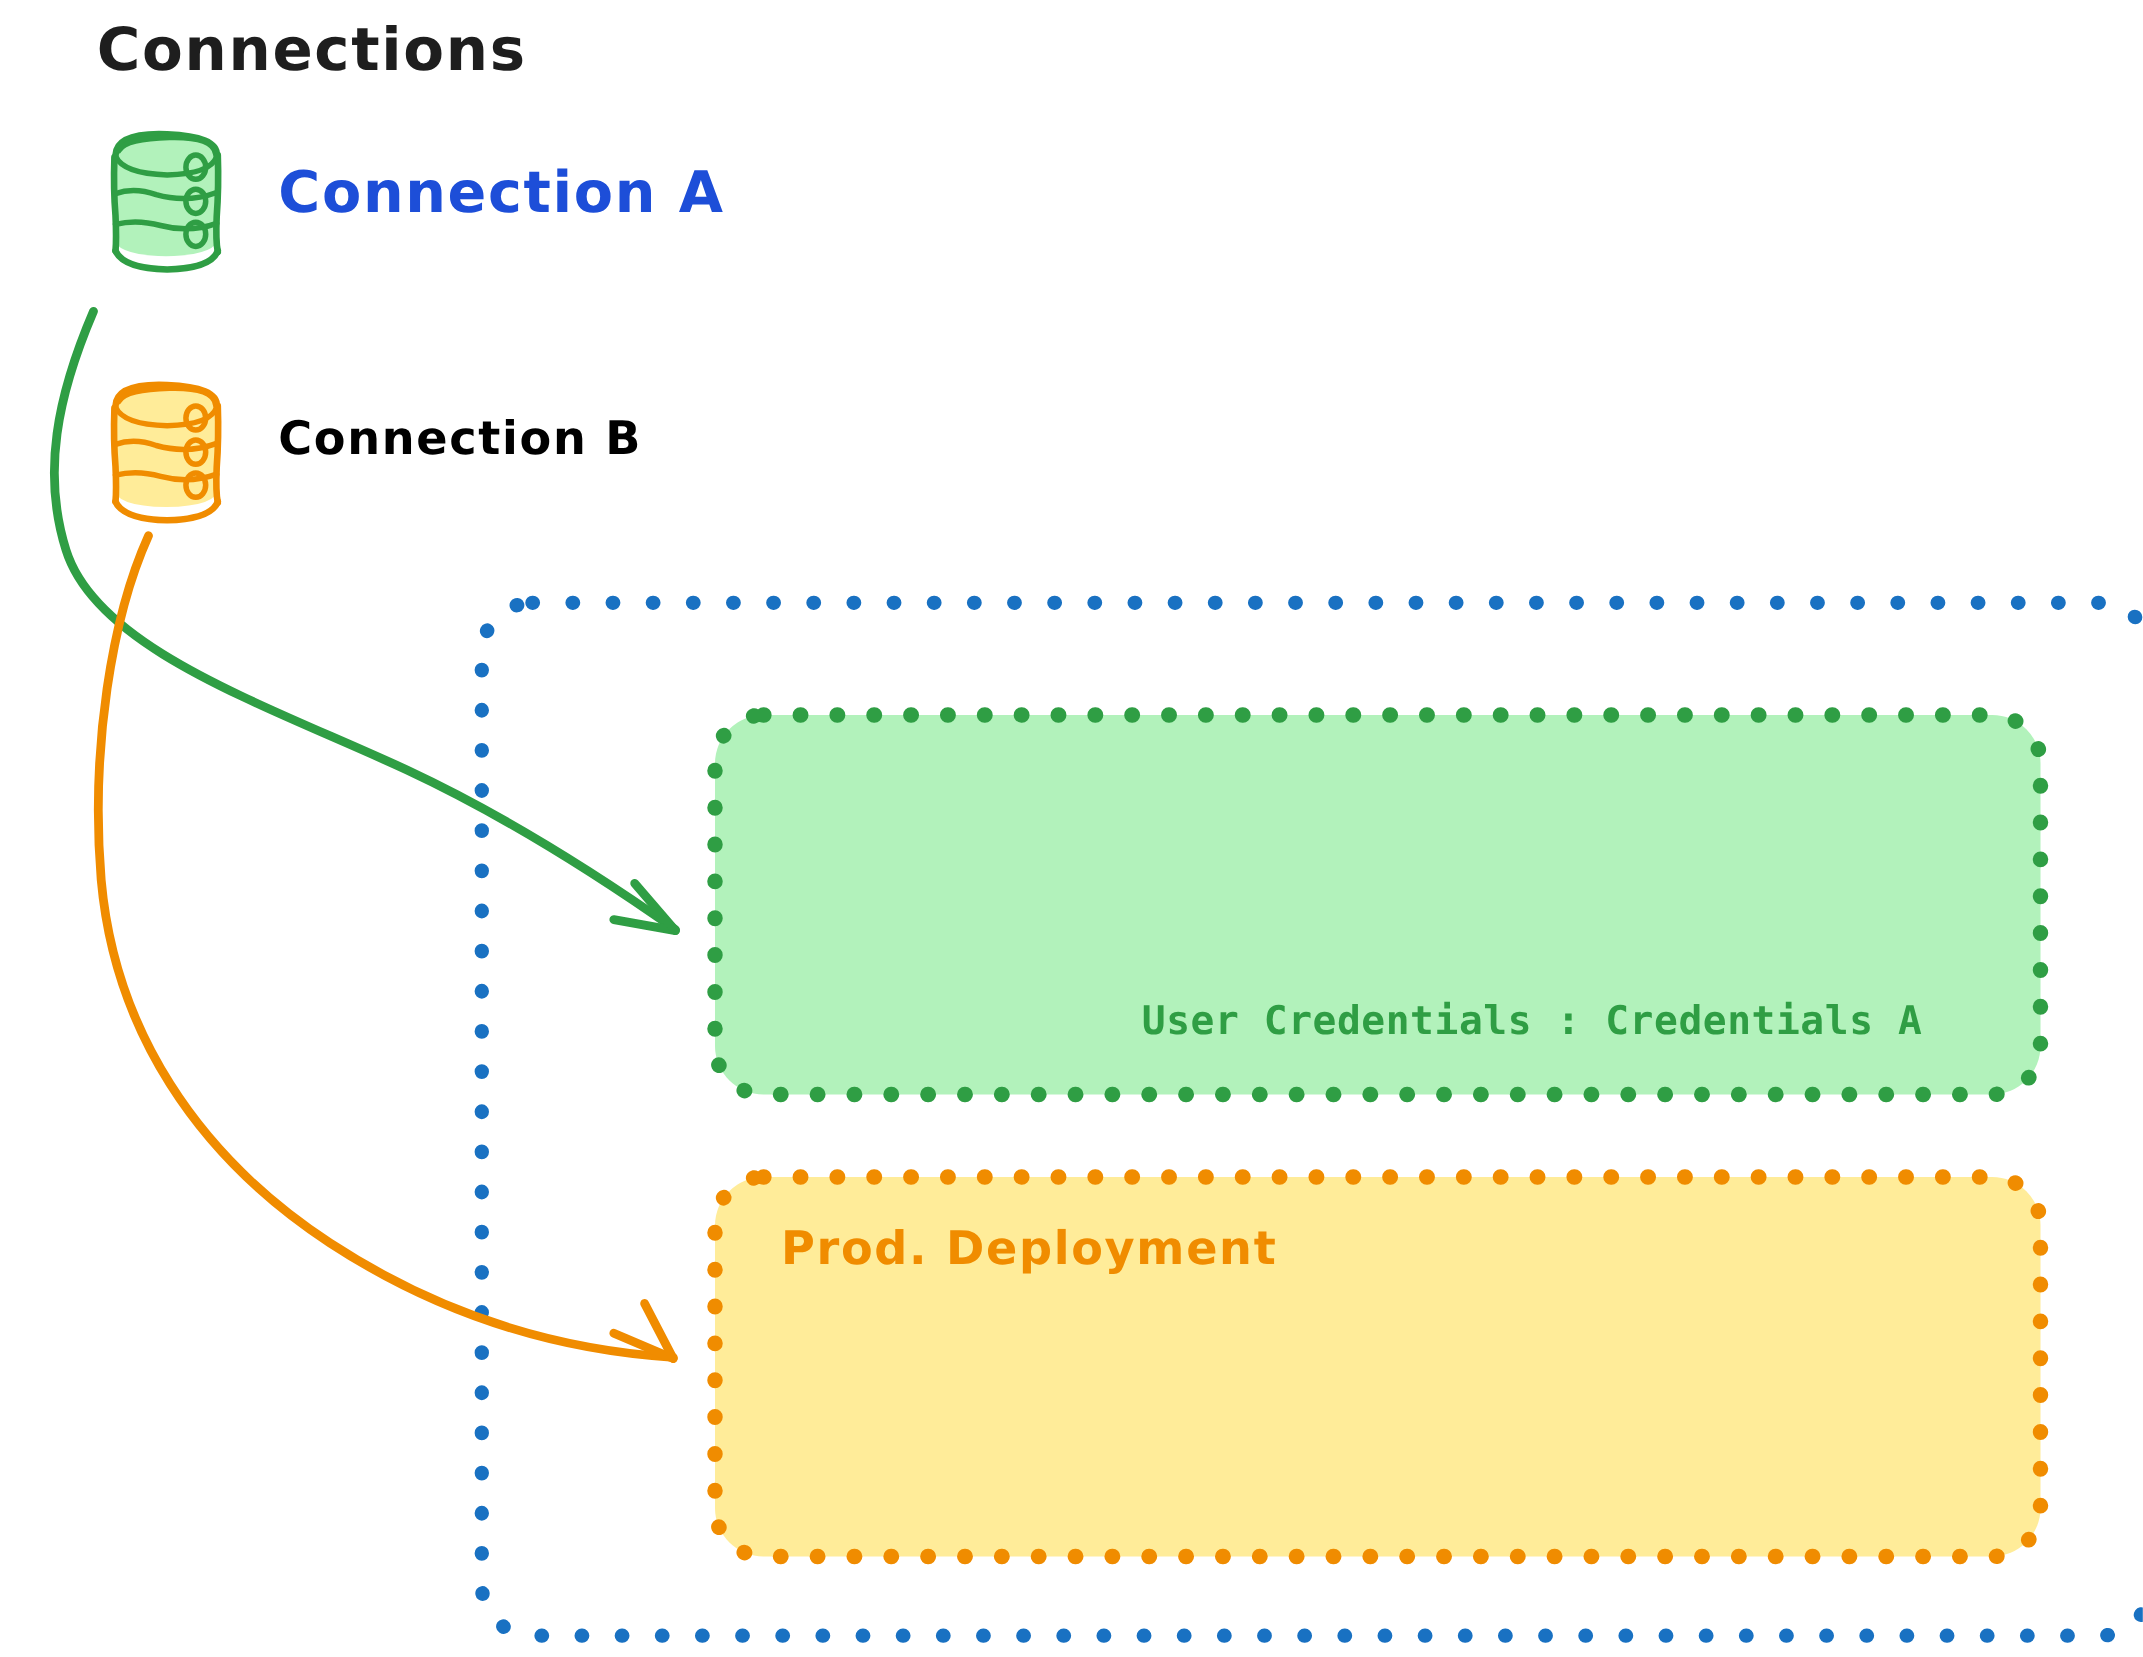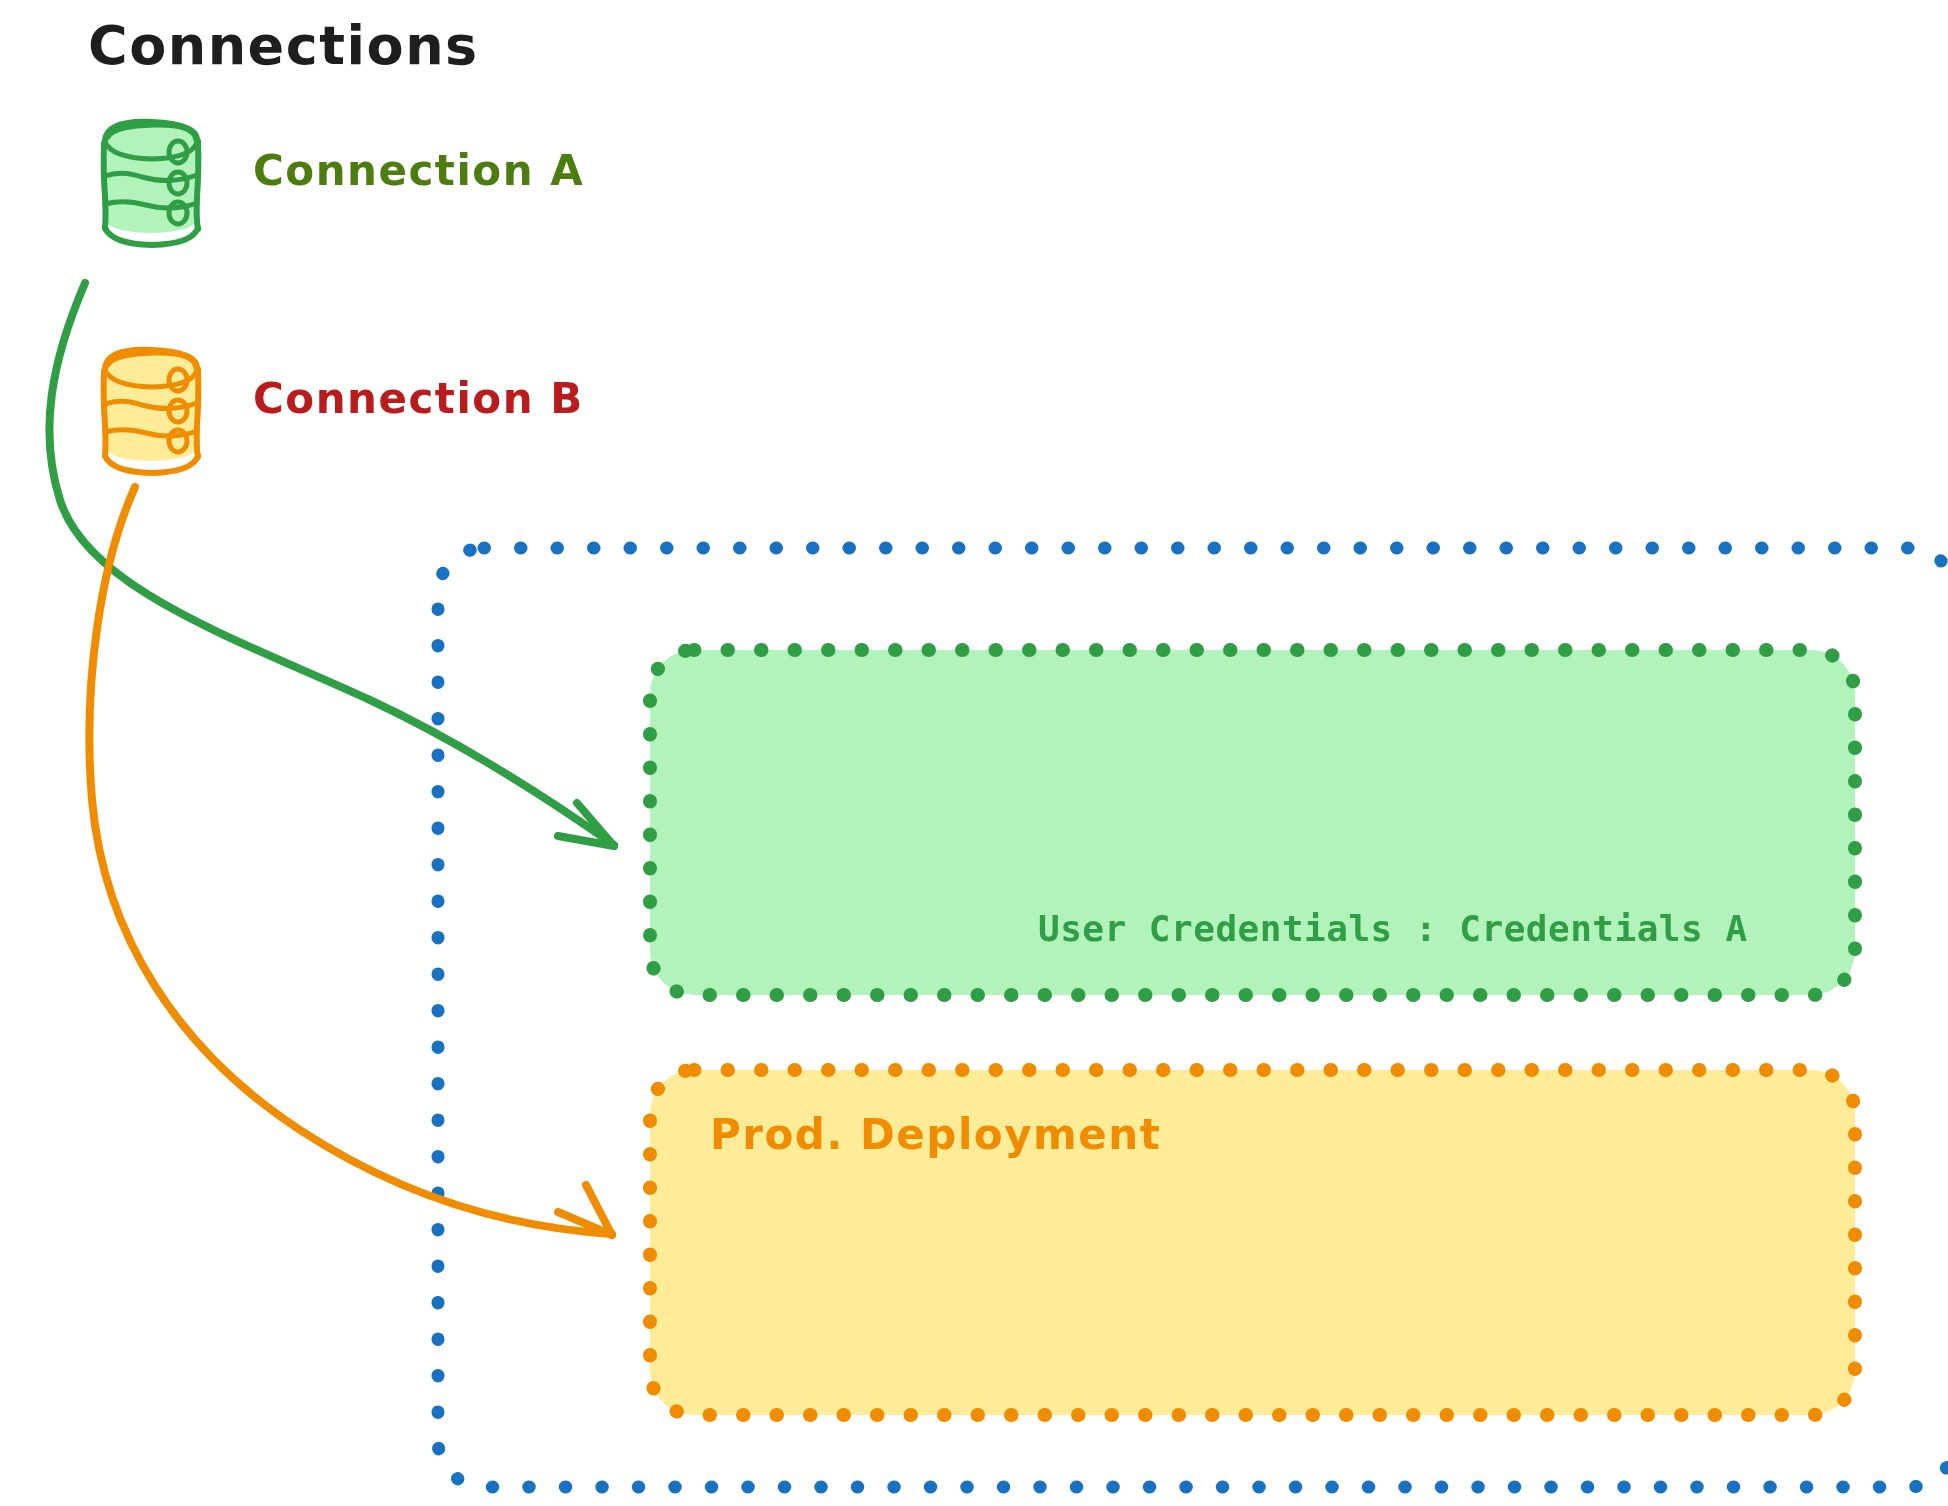--- a/index.html
+++ b/index.html
@@ -46,28 +46,28 @@
   #page-title {
     left: 58px;
     top: 14px;
     font-size: 54px;
     color: #1e1e1e;
   }
 
   #conn-a-label {
     left: 223px;
     top: 146px;
-    font-size: 42px;
-    color: #4d7c0f;
+    font-size: 52px;
+    color: #1d4ed8;
   }
   #conn-b-label {
     left: 223px;
     top: 374px;
     font-size: 42px;
-    color: #b91c1c;
+    color: #000000;
   }
 
   #project-label {
     left: 1538px;
     top: 414px;
     font-size: 52px;
     color: #1971c2;
   }
 
   #dev-env-title {

